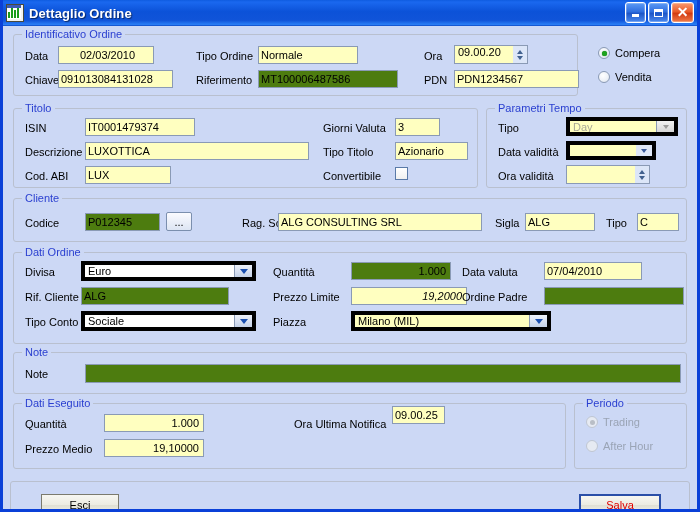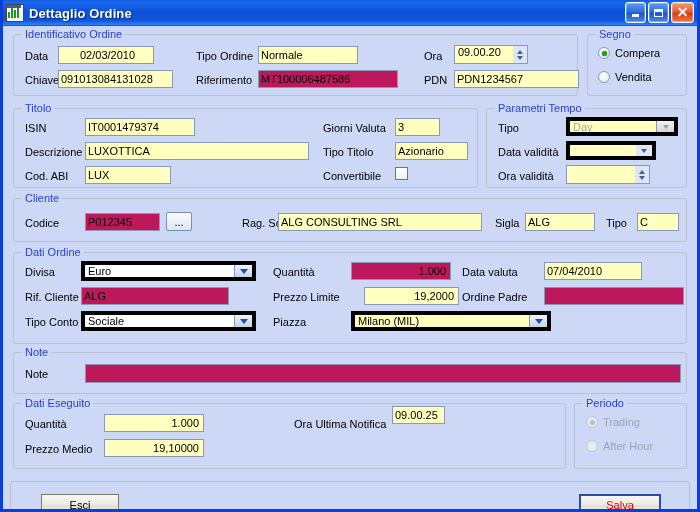--- a/index.html
+++ b/index.html
@@ -113,21 +113,21 @@
     background: #ffffc0;
     font-size: 11px;
     color: #000;
     line-height: 16px;
     padding: 0 2px;
     height: 18px;
     white-space: nowrap;
     overflow: hidden;
     font-family: "Liberation Sans", sans-serif;
   }
-  .fld.white { background: #be185d; }
+  .fld.white { background: #4d7c0f; }
   .fld.num { text-align: right; padding-right: 4px; }
   
   .combo {
     position: absolute;
     box-sizing: border-box;
     border: 4px solid #000000;
     background: #ffffc0;
     height: 20px;
     display: flex; align-items: center;
     overflow: hidden;
@@ -283,23 +283,20 @@
       <span class="stext">09.00.20</span>
       <span class="spinbtns">
         <span class="sup"></span>
         <span class="sdn"></span>
       </span>
     </div>
 
     <span class="lbl" style="left:421px; top:48px;">PDN</span>
     <div class="fld" style="left:451px; top:44px; width:125px;">PDN1234567</div>
 
-    <div class="panel" style="left:584px; top:8px; width:100px; height:62px;">
-      <span class="legend">Segno</span>
-    </div>
     <div class="radio checked" style="left:595px; top:21px;">
       <span class="dot"></span>
       <span>Compera</span>
     </div>
     <div class="radio" style="left:595px; top:45px;">
       <span class="dot"></span>
       <span>Vendita</span>
     </div>
 
     <div class="panel" style="left:10px; top:82px; width:465px; height:80px;">
@@ -386,21 +383,21 @@
       <span class="ctext">Sociale</span>
       <span class="arrowbox">
           <span class="cav"></span>
         </span>
     </div>
 
     <span class="lbl" style="left:270px; top:240px;">Quantità</span>
     <div class="fld white num" style="left:348px; top:236px; width:100px;">1.000</div>
 
     <span class="lbl" style="left:270px; top:265px;">Prezzo Limite</span>
-    <div class="fld num" style="left:361px; top:261px; width:95px;">19,2000</div>
+    <div class="fld num" style="left:348px; top:261px; width:116px;font-style:italic;">19,2000</div>
 
     <span class="lbl" style="left:270px; top:290px;">Piazza</span>
     <div class="combo" style="left:348px; top:285px; width:200px;">
       <span class="ctext">Milano (MIL)</span>
       <span class="arrowbox">
           <span class="cav"></span>
         </span>
     </div>
 
     <span class="lbl" style="left:459px; top:240px;">Data valuta</span>

